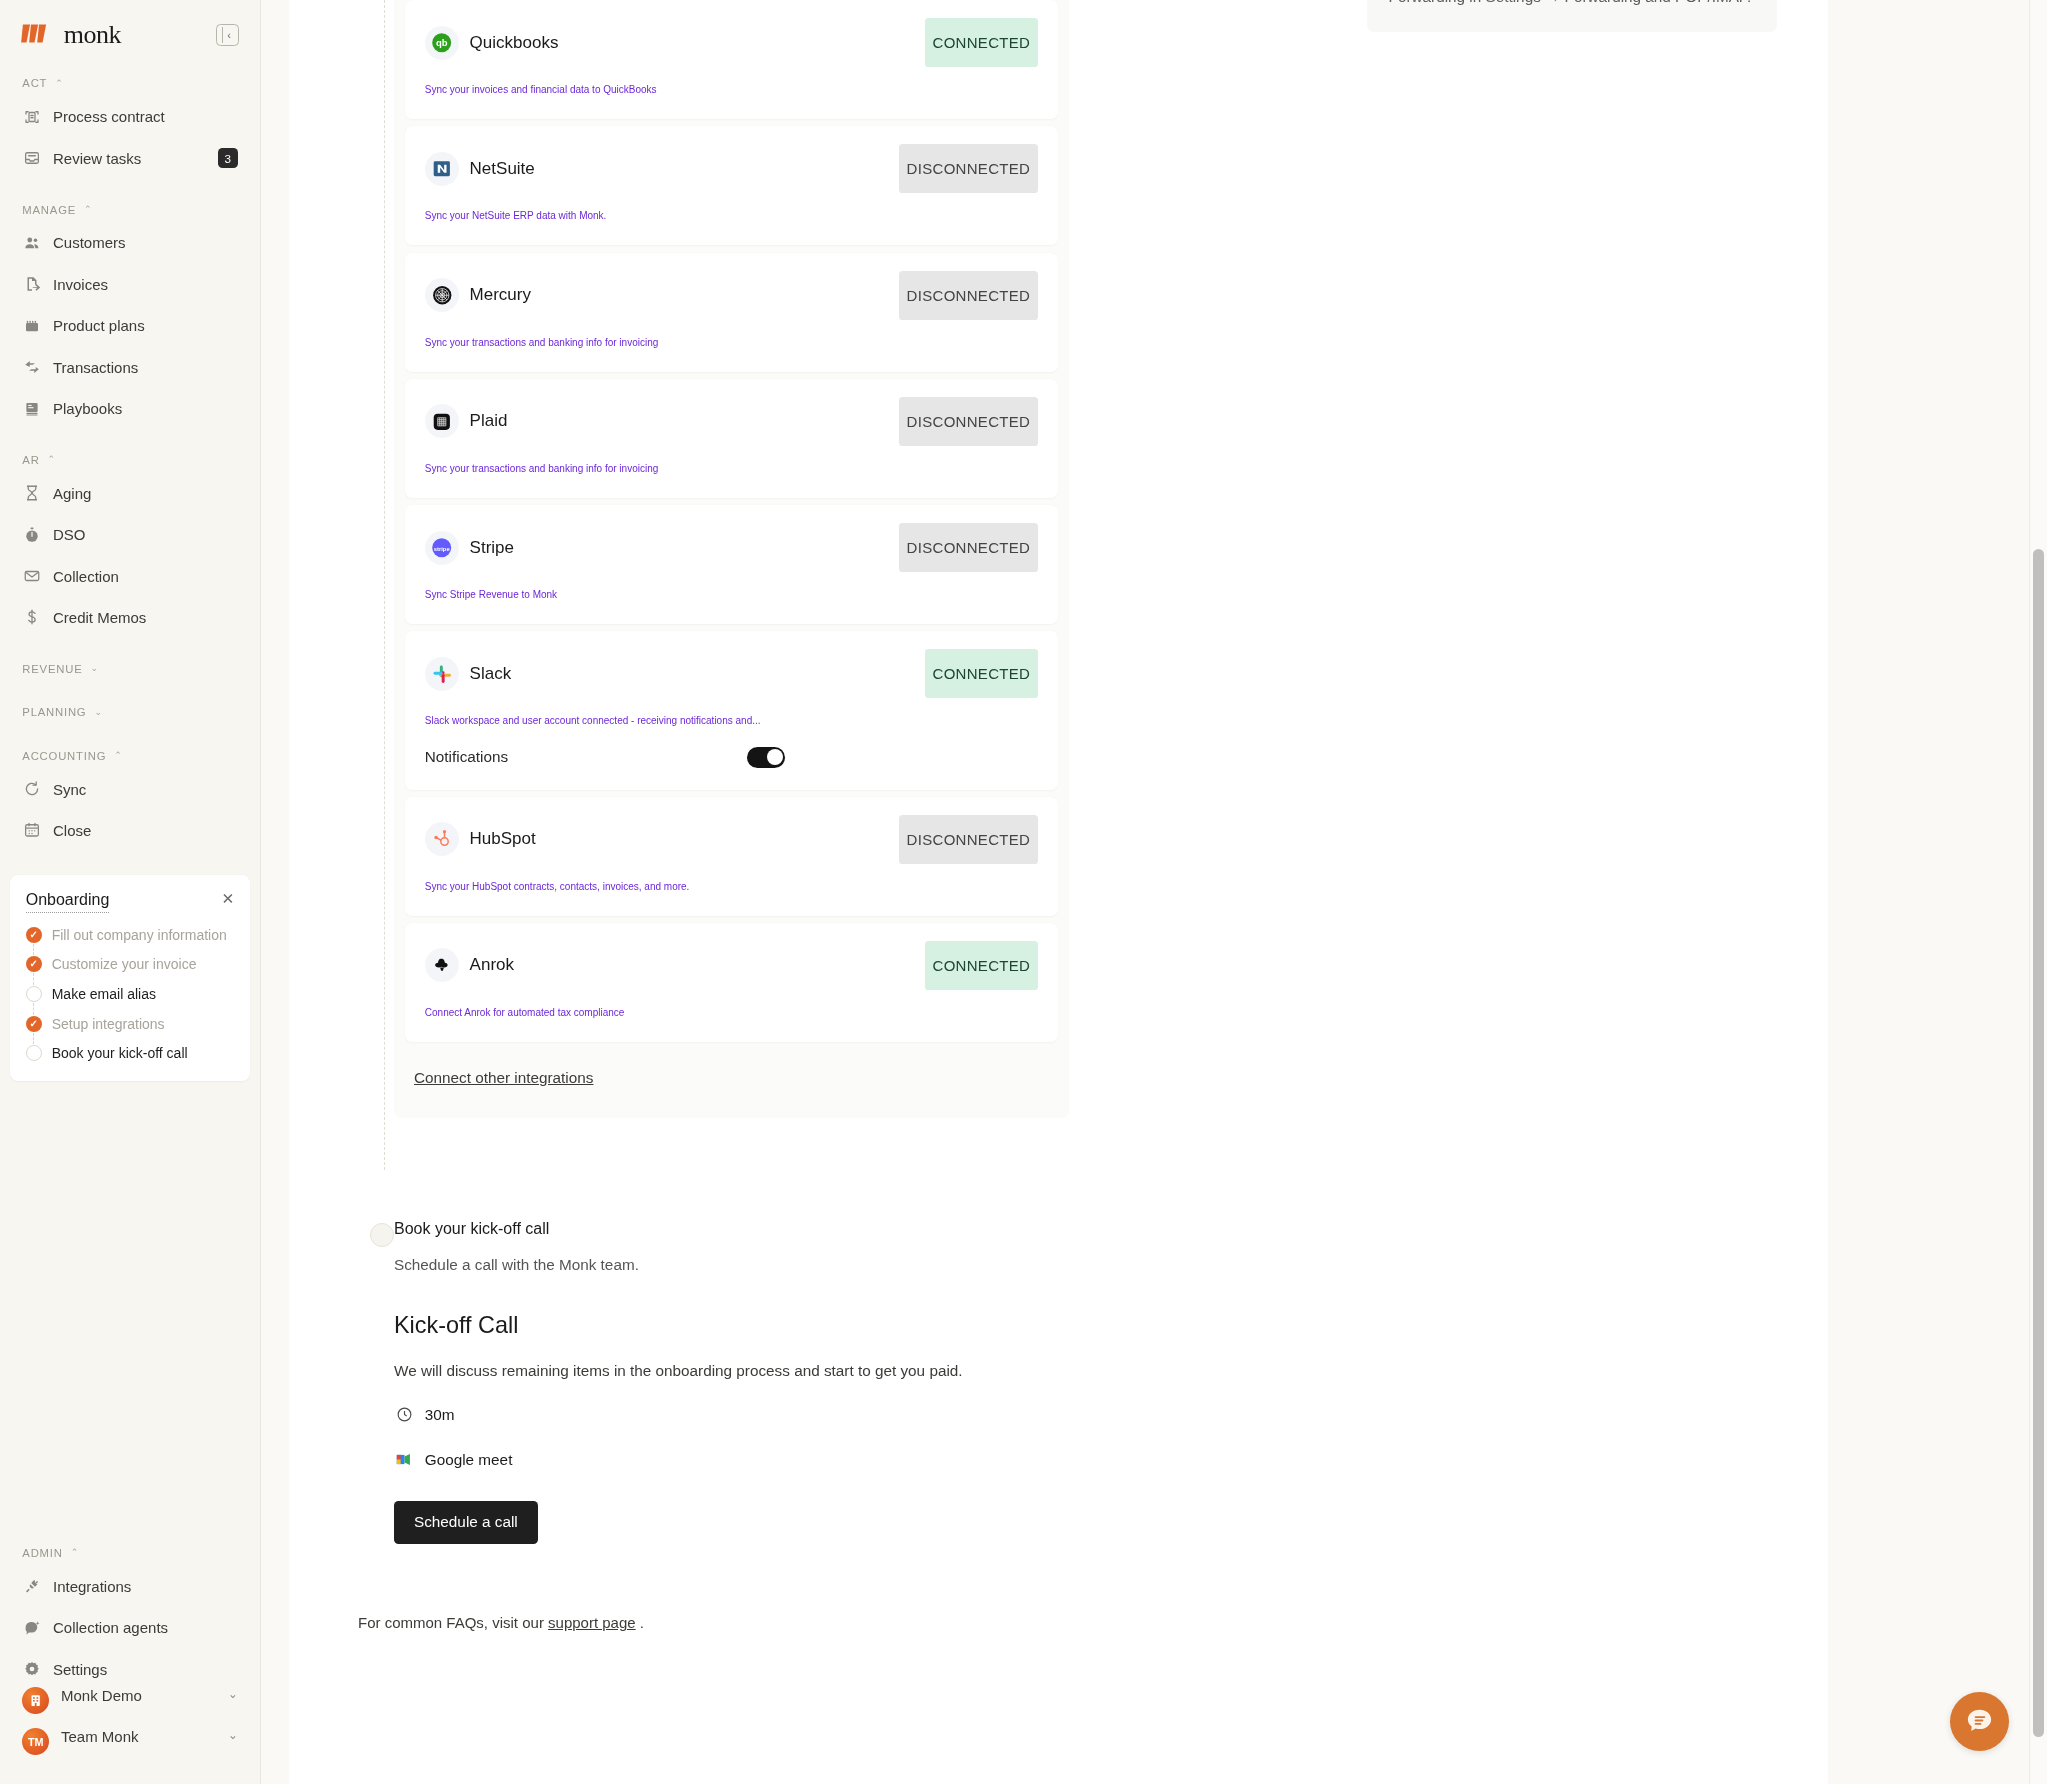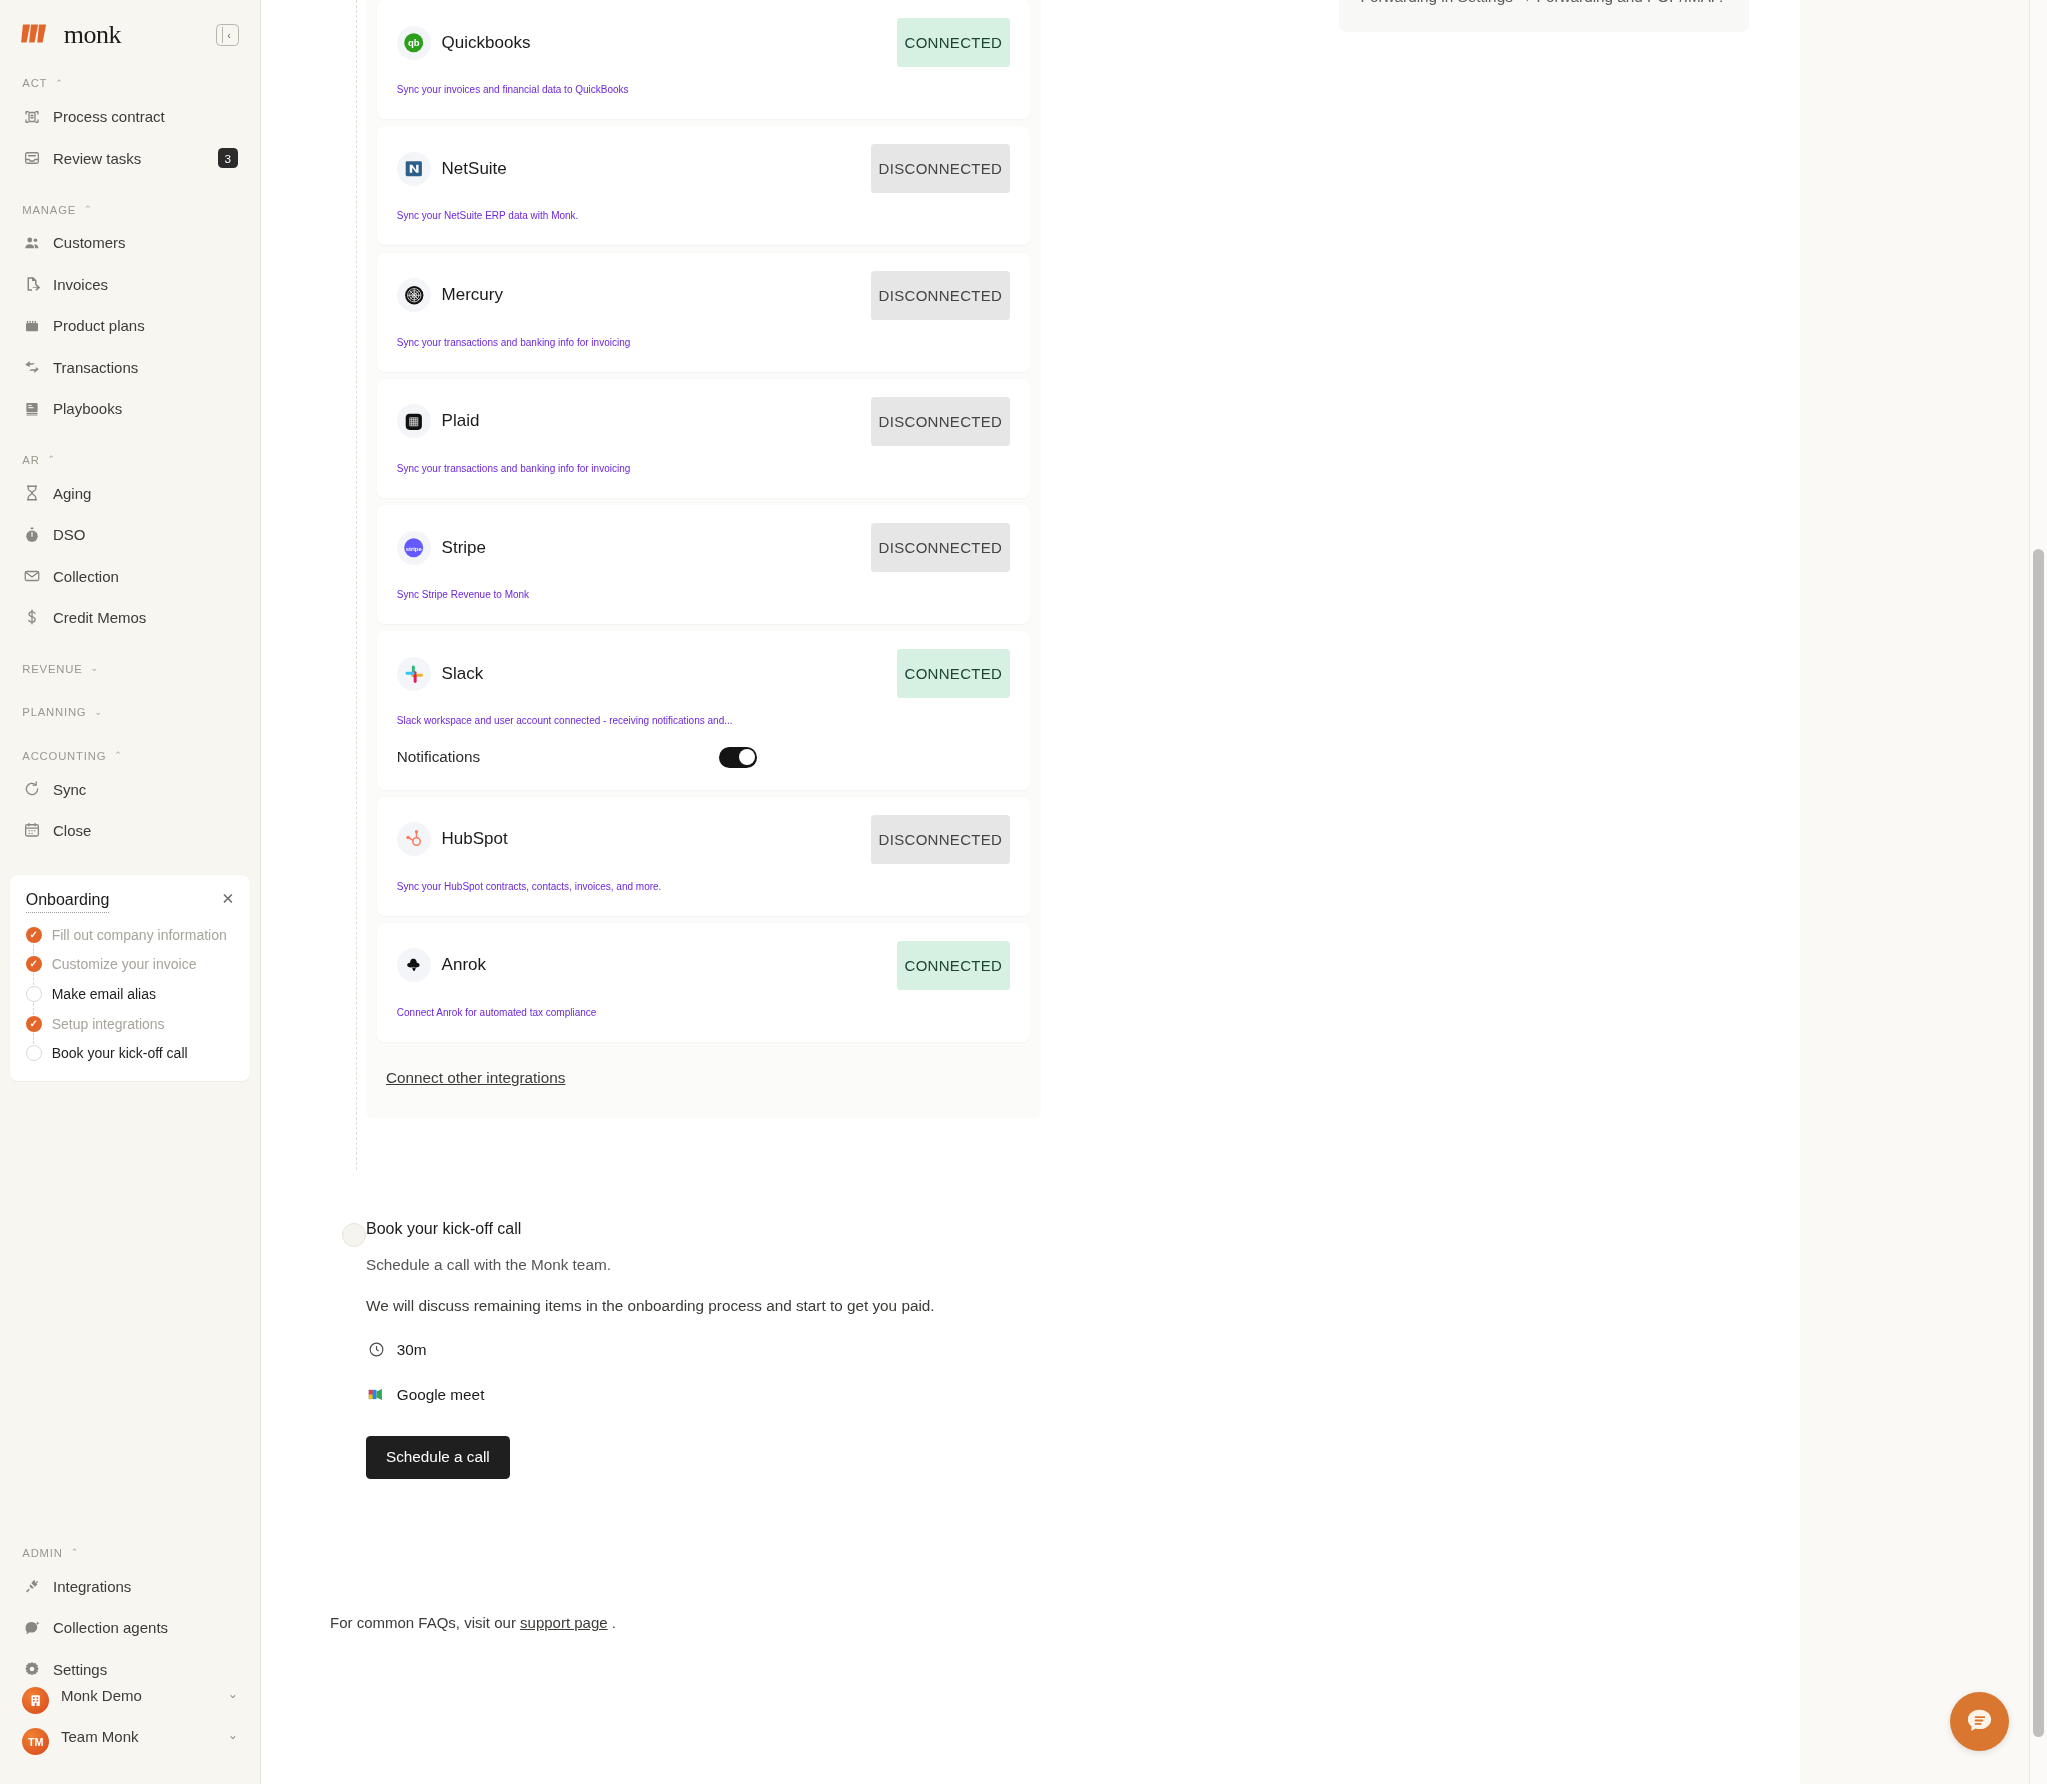--- a/index.html
+++ b/index.html
@@ -82,21 +82,21 @@
     background: radial-gradient(circle at 35% 30%, #f0802f, #d8471f);
     color: #fff; font-size: 10.8px; font-weight: bold;
     display: flex; align-items: center; justify-content: center;
   }
   .acct-name { font-size: 15px; color: #3c3b38; }
   .acct-chev { margin-left: auto; font-size: 11.7px; color: #8a8780; }
 
   
   .main {
     flex: 1; position: relative; background: #faf9f5;
-    height: 1785px; overflow: hidden;
+    height: 1785px; overflow: hidden; margin-left: 28px;
   }
   .canvas {
     position: absolute; left: 0; top: 0; width: 1539px; height: 1785px;
     background: #ffffff;
   }
   .timeline-line {
     position: absolute; left: 95px; top: 0; width: 0; height: 1170px;
     border-left: 1.4px dashed #e0ddd4;
   }
 
@@ -637,20 +637,21 @@
           </div>
         <a class="connect-other">Connect other integrations</a>
       </section>
 
       <section class="kickoff">
         <div class="ko-bullet"></div>
         <div class="ko-title">Book your kick-off call</div>
         <div class="ko-sub">Schedule a call with the Monk team.</div>
 
 
+        <h2 class="ko-h2">Kick-off Call</h2>
         <p class="ko-p">We will discuss remaining items in the onboarding process and start to get you paid.</p>
 
         <div class="ko-meta">
           <span class="ko-meta-ico">
             <svg width="17" height="17" viewBox="0 0 24 24" fill="none" stroke="#4a4a4a" stroke-width="1.6">
               <circle cx="12" cy="12" r="9"></circle>
                 <path d="M12 7 v5 l3 2"></path>
             </svg>
           </span>
           <span class="ko-meta-txt">30m</span>

